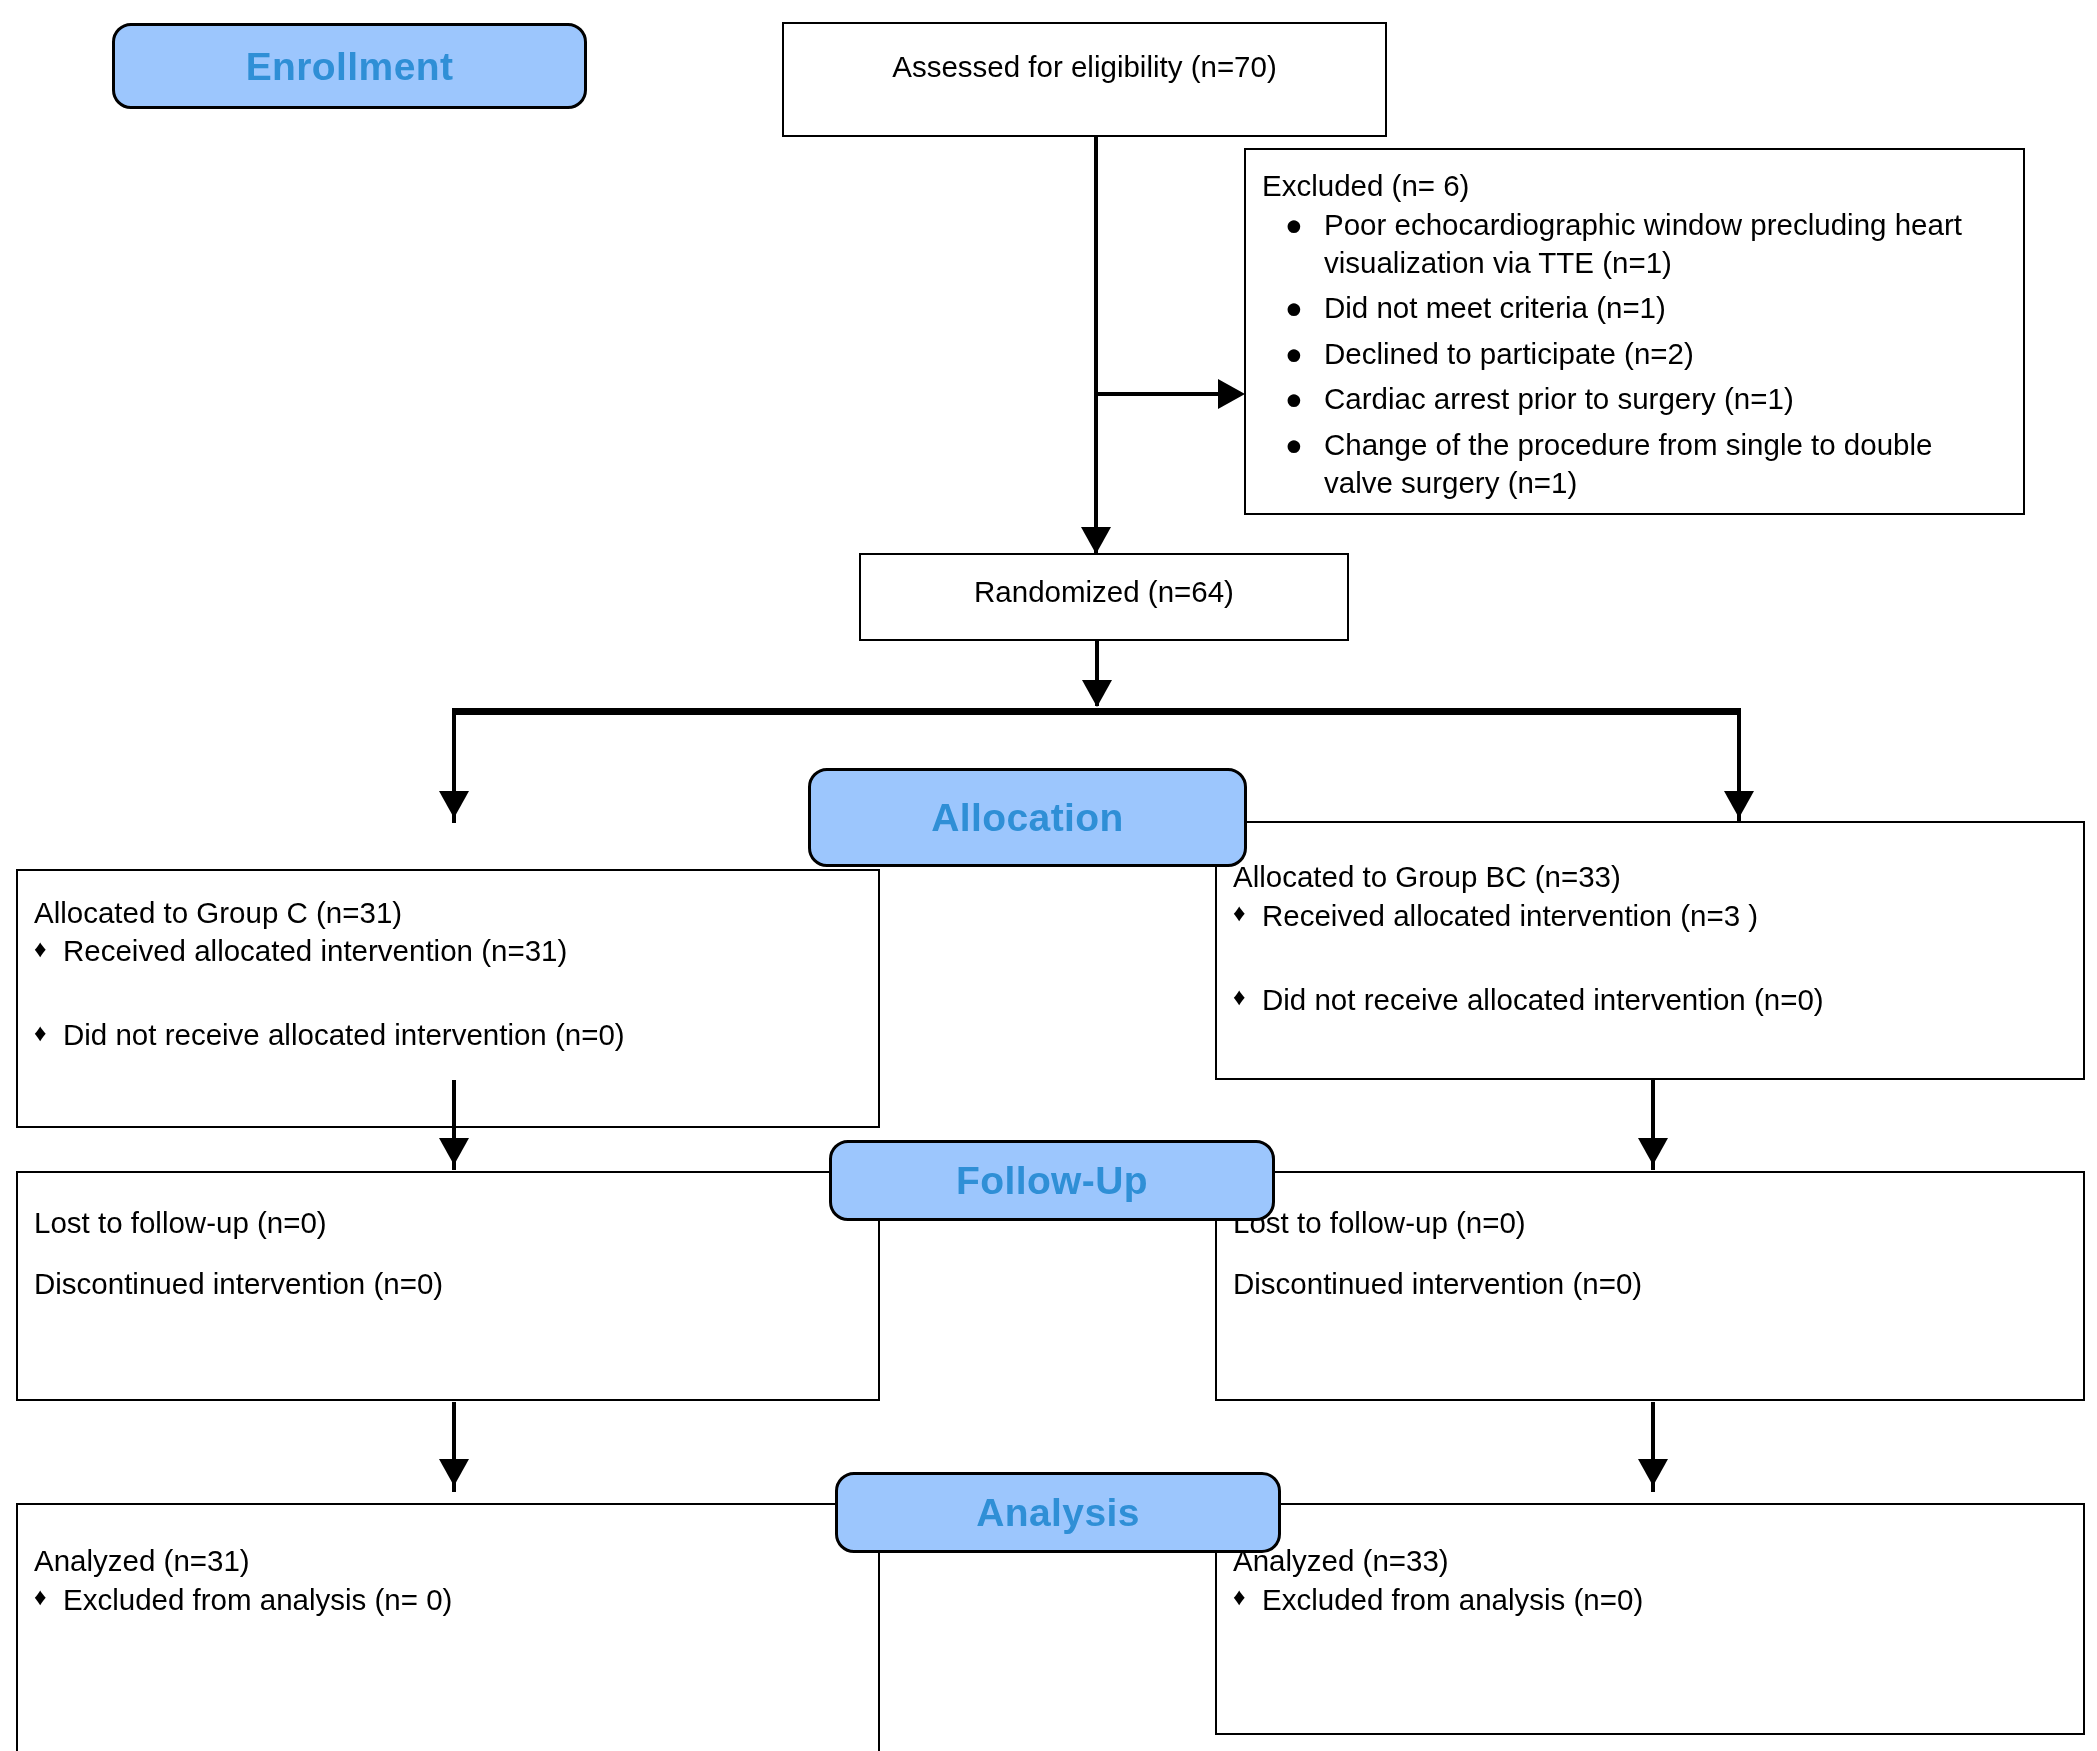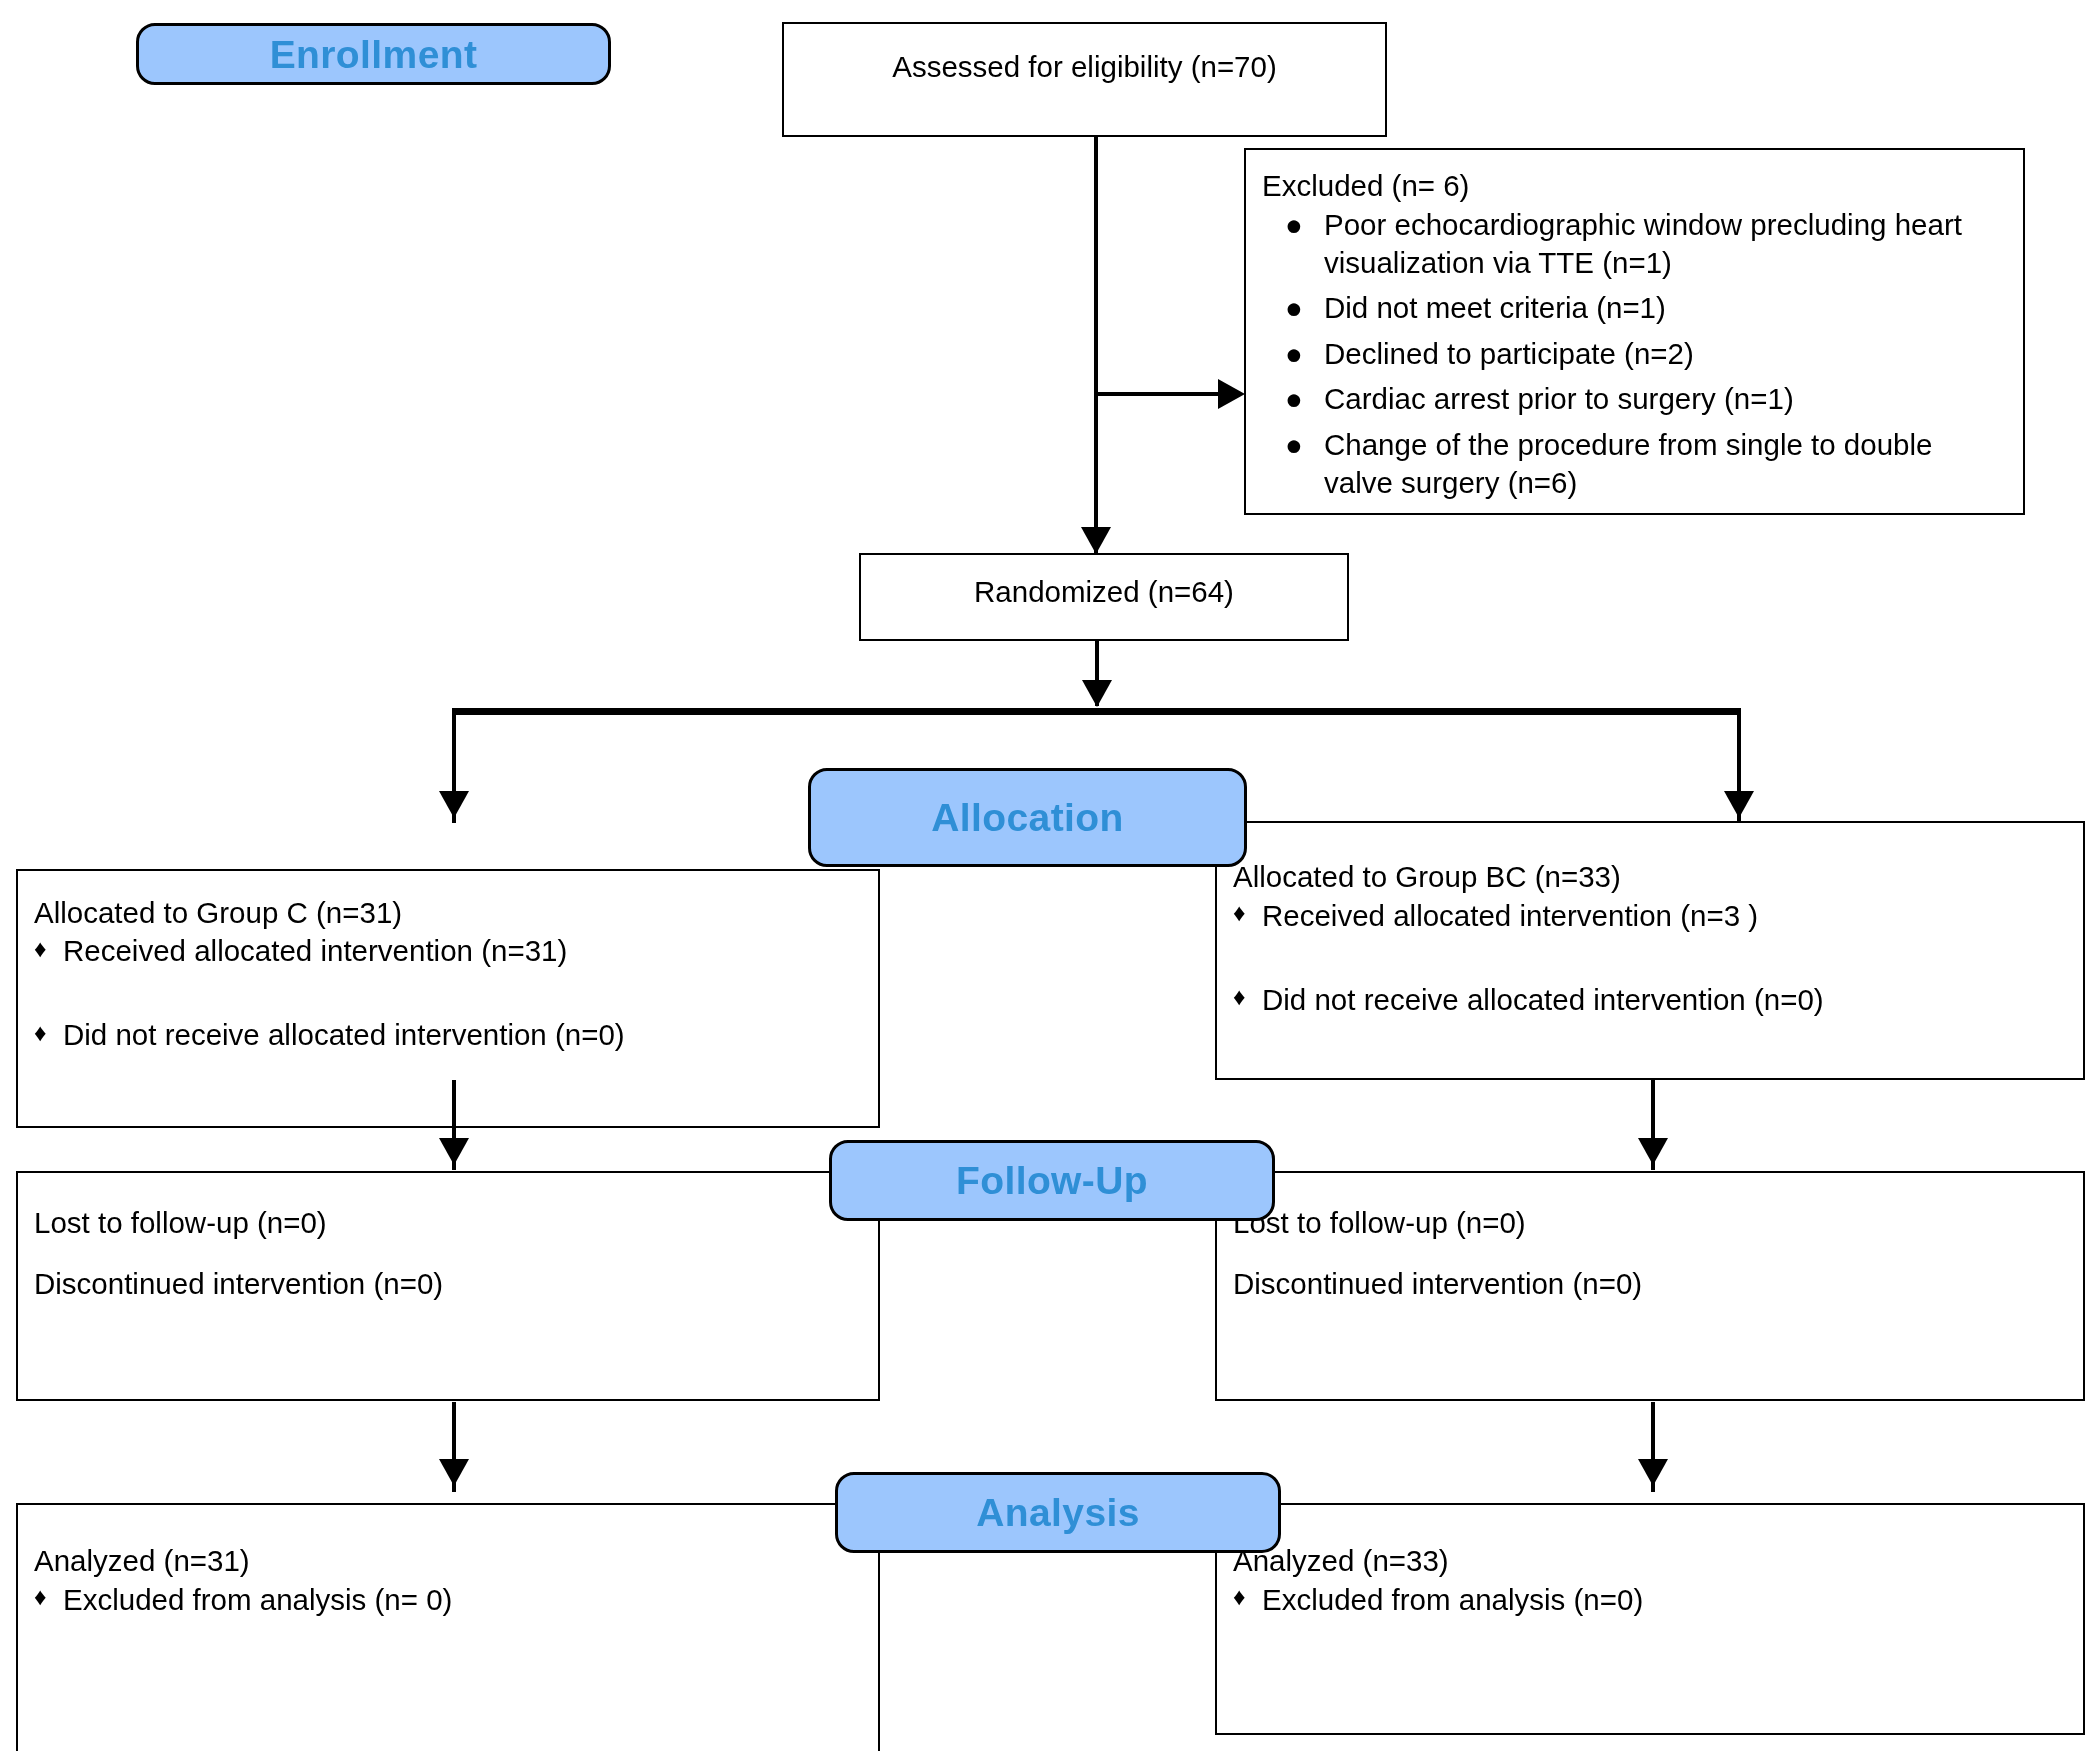--- a/index.html
+++ b/index.html
@@ -136,21 +136,21 @@
   .spacer-line {
     height: 46px;
   }
   .gap-sm { height: 21.6px; }
 </style>
 </head>
 <body>
 
 <div id="diagram">
 
-  <div class="badge" style="left:136px; top:23px; width:475px; height:62px;">
+  <div class="badge" style="left:112px; top:23px; width:475px; height:86px;">
     <span class="badge-label">Enrollment</span>
   </div>
 
   <div class="box" style="left:782px; top:21.6px; width:605px; height:115px;">
     <div class="box-inner" style="padding-top:23px;">
       <div class="txt txt-center">Assessed for eligibility (n=70)</div>
     </div>
   </div>
 
   <div class="vline" style="left:1094px; top:137px; height:418px;"></div>
@@ -174,21 +174,21 @@
         <li>
           <span class="bullet">●</span>
           <span>Declined to participate (n=2)</span>
         </li>
         <li>
           <span class="bullet">●</span>
           <span>Cardiac arrest prior to surgery (n=1)</span>
         </li>
         <li>
           <span class="bullet">●</span>
-          <span>Change of the procedure from single to double valve surgery (n=6)</span>
+          <span>Change of the procedure from single to double valve surgery (n=1)</span>
         </li>
       </ul>
     </div>
   </div>
 
   <div class="box" style="left:859px; top:553px; width:490px; height:88px;">
     <div class="box-inner" style="padding-top:17.3px;">
       <div class="txt txt-center">Randomized (n=64)</div>
     </div>
   </div>

